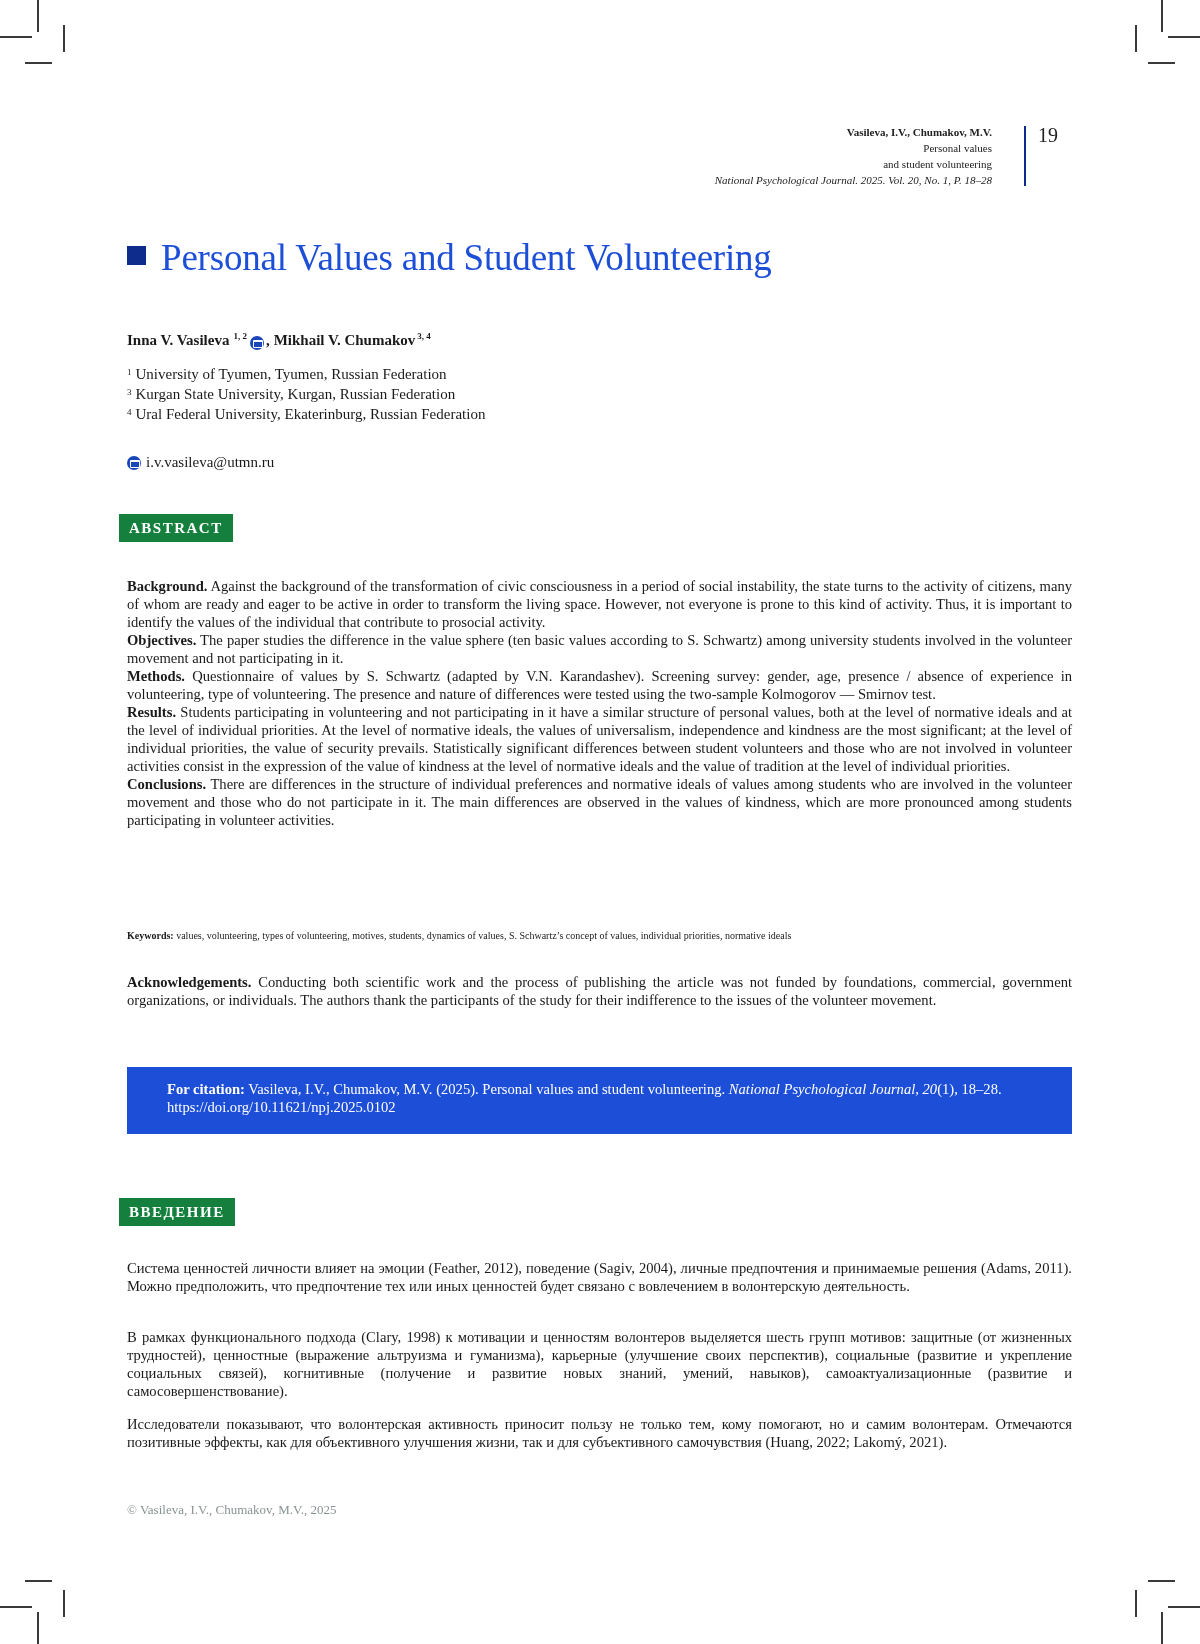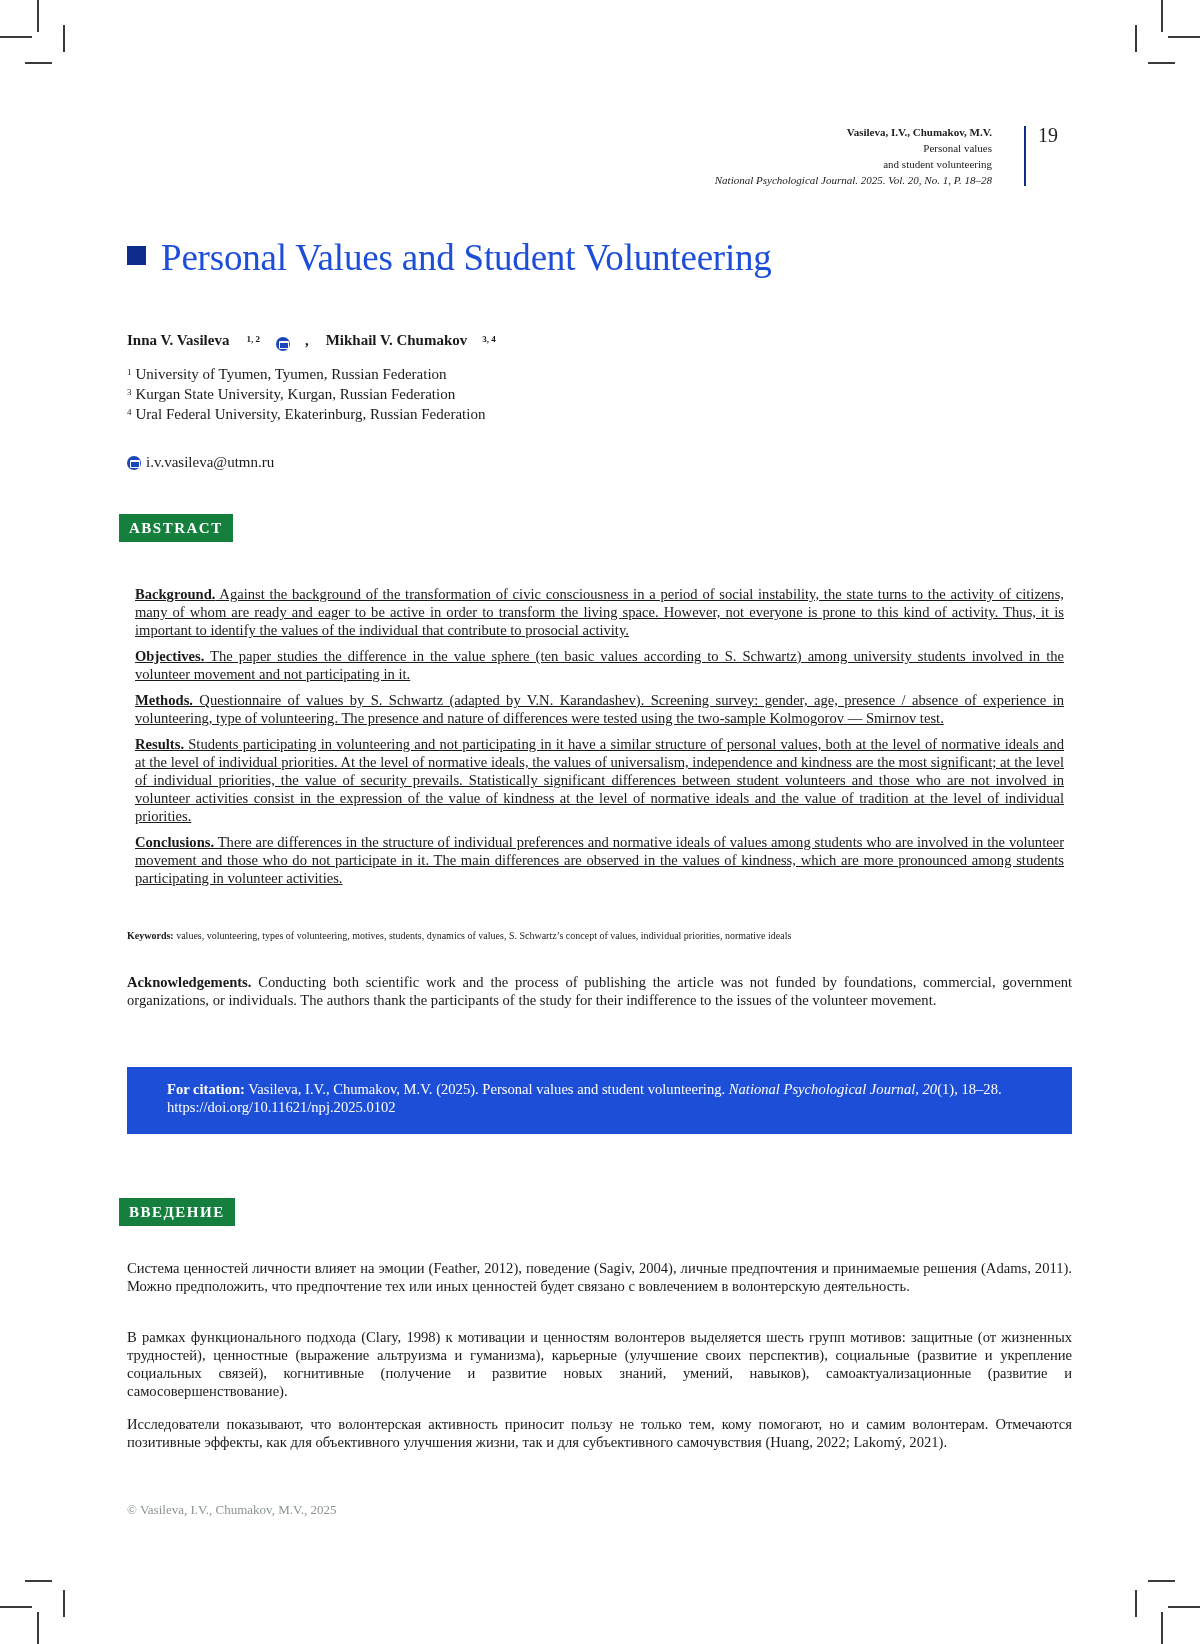--- a/index.html
+++ b/index.html
@@ -11,36 +11,36 @@
   .running-head { position: absolute; top: 124px; right: 208px; text-align: right; font-size: 11px; line-height: 16px; color: #222; }
   .running-head .authors { font-weight: bold; }
   .running-head .journal { font-style: italic; }
   .head-rule { position: absolute; left: 1024px; top: 126px; width: 2px; height: 60px; background: #0d2c8c; }
   .page-number { position: absolute; left: 1038px; top: 124px; font-size: 20px; color: #222; }
 
   .title-wrap { position: absolute; left: 127px; top: 236px; display: flex; align-items: center; }
   .title-square { width: 19px; height: 19px; background: #0d2c8c; margin-right: 15px; margin-top: -4px; }
   .title { font-size: 37px; font-weight: normal; color: #1d4ed8; letter-spacing: -0.2px; }
 
-  .authors-line { position: absolute; left: 127px; top: 332px; font-size: 15px; font-weight: bold; display: flex; align-items: flex-end; gap: 13px; }
+  .authors-line { position: absolute; left: 127px; top: 332px; font-size: 15px; font-weight: bold; display: flex; align-items: center; }
   .authors-line sup { font-size: 9px; font-weight: bold; margin-left: 4px; position: relative; top: -5px; vertical-align: baseline; }
   .mail-icon { display: inline-block; width: 14px; height: 14px; border-radius: 50%; background: #1946b8; position: relative; margin: 0 2px 0 3px; top: 2px; }
   .mail-icon::after { content: ""; position: absolute; left: 3px; top: 4px; width: 8px; height: 5px; border: 1.5px solid #fff; border-top-width: 2px; border-radius: 1px; }
 
   .affiliations { position: absolute; left: 127px; top: 365px; font-size: 15px; line-height: 18px; }
   .affiliations .aff sup { font-size: 9px; position: relative; top: -4px; margin-right: 4px; vertical-align: baseline; }
 
   .email-row { position: absolute; left: 127px; top: 454px; font-size: 15px; display: flex; align-items: center; }
   .email-row .mail-icon { margin: 0 5px 0 0; top: 0; }
   .email-row a { color: #1a1a1a; text-decoration: none; }
 
   .section-badge { position: absolute; left: 119px; background: #15803d; color: #ffffff; font-size: 15px; font-weight: bold; letter-spacing: 1.5px; padding: 0 10px; height: 28px; line-height: 28px; }
 
   .abstract { position: absolute; left: 127px; top: 577px; width: 945px; font-size: 14.6px; line-height: 18px; text-align: justify; }
-  .abstract p { margin: 8px; text-decoration: underline; }
+  .abstract p { margin: 0; }
   .abstract b { font-weight: bold; }
   .abstract sub { font-size: 8px; vertical-align: -4px; }
 
   .keywords { position: absolute; left: 127px; top: 919px; width: 945px; font-size: 10px; line-height: 18px; text-align: justify; margin-top: 8px; }
   .ack { position: absolute; left: 127px; top: 973px; width: 945px; font-size: 14.6px; line-height: 18px; text-align: justify; }
 
   .citation-box { position: absolute; left: 127px; top: 1067px; width: 945px; height: 67px; background: #1d4ed8; color: #ffffff; padding: 13px 40px 0 40px; font-size: 14.6px; line-height: 18px; }
   .citation-box b { font-weight: bold; }
   .citation-box i { font-style: italic; }
 

